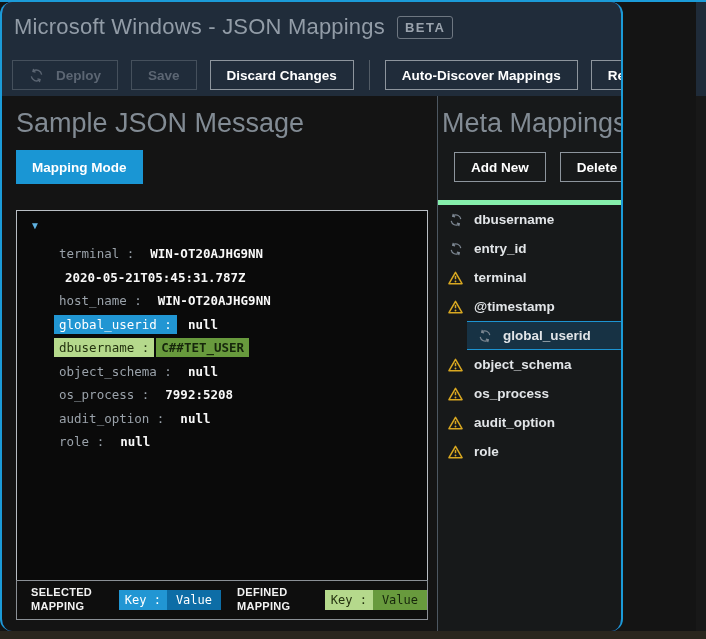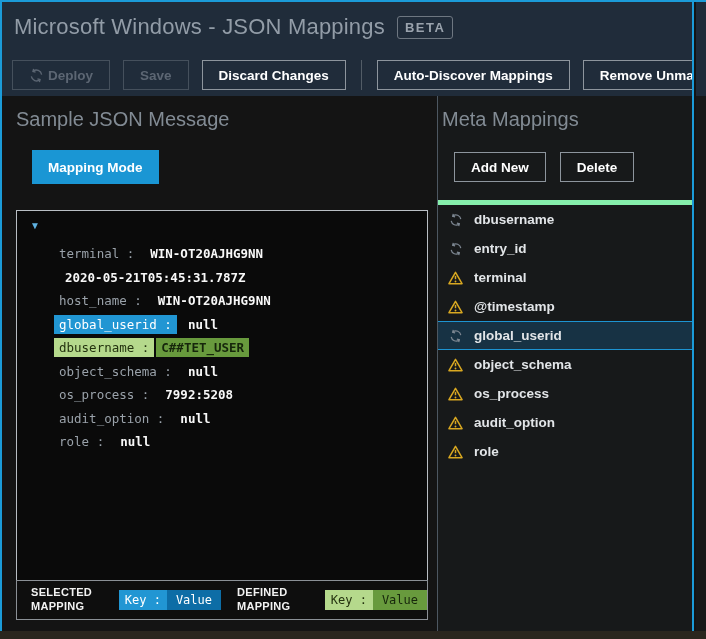--- a/index.html
+++ b/index.html
@@ -5,62 +5,62 @@
   * { box-sizing: border-box; margin: 0; padding: 0; }
   html,body { background:#000; }
   body { font-family: "Liberation Sans", sans-serif; }
   #root {
     position: relative; width: 706px; height: 639px;
     background:#141414; overflow: hidden;
   }
   
   .blue-top { position:absolute; left:0; top:0; width:706px; height:2px; background:#1b9bd8; }
   .app {
-    position:absolute; left:0; top:2px; width:694px; height:629px;
+    position:absolute; left:0; top:2px; width:623px; height:629px;
     border-left:2px solid #1b9bd8; border-right:2px solid #1b9bd8;
-    background:#3b82f6; overflow:hidden;
+    background:#3b82f6; overflow:hidden;border-radius:12px;
   }
   .right-strip { position:absolute; left:696px; top:2px; width:10px; height:629px; background:#181818; }
   .right-strip .nav { position:absolute; left:0; top:0; width:100%; height:94px; background:#1f2b39; }
   .bottom-strip { position:absolute; left:0; top:631px; width:706px; height:8px; background:#2a261e; }
 
   
   .header { position:absolute; left:0; top:0; width:690px; height:94px; background:#202c3a; }
   .title-row { position:absolute; left:12px; top:12px; display:flex; align-items:center; gap:12px; }
   .app-title { font-size:22px; font-weight:300; color:#929ca7; letter-spacing:0.2px; }
   .beta-badge {
     font-size:13px; font-weight:bold; letter-spacing:1.5px; color:#9aa3ad;
     border:1px solid #6e7781; border-radius:3px; padding:3px 7px;
   }
   .toolbar { position:absolute; left:10px; top:58px; display:flex; align-items:center; gap:13px; }
   .tb-btn {
-    height:30px; display:flex; align-items:center; justify-content:center; gap:4px;
+    height:30px; display:flex; align-items:center; justify-content:center; gap:12px;
     background:transparent; border:1px solid #8d959d; color:#fff;
     font-family:"Liberation Sans",sans-serif; font-size:13.5px; font-weight:600;
     padding:0 16px; cursor:pointer; white-space:nowrap;
   }
   .tb-btn.disabled { border-color:#45505c; color:#5c6673; }
   .tb-divider { width:1px; height:30px; background:#525c66; margin:0 2px; }
 
   
   .body { position:absolute; left:0; top:94px; width:690px; height:535px; display:flex; }
   .left-panel { position:relative; width:435px; height:100%; background:#141414; }
   .v-divider { width:1px; height:100%; background:#4d5761; }
   .right-panel { position:relative; flex:1; height:100%; background:#17191a; }
 
-  .panel-title { position:absolute; left:14px; top:12px; font-size:20px; font-weight:300; color:#828b94; }
+  .panel-title { position:absolute; left:14px; top:12px; font-size:27px; font-weight:300; color:#828b94; }
 
   
   .mode-toggle { position:absolute; left:14px; top:54px; display:flex; }
   .mode-btn {
     height:34px; padding:0 15px; display:flex; align-items:center;
     background:#121212; border:1px solid #99a0a8; color:#fff;
     font-family:"Liberation Sans",sans-serif; font-size:13.5px; font-weight:bold; cursor:pointer;
   }
-  .mode-btn.active { background:#1a96d4; border:1px solid #1a96d4;margin-left:16px; }
+  .mode-btn.active { background:#1a96d4; border:1px solid #1a96d4; }
 
   
   .json-box {
     position:absolute; left:14px; top:114px; width:412px; height:371px;
     border:1px solid #b9bec4; background:#0a0a0a;
   }
   .collapse-arrow { position:absolute; left:13px; top:9px; font-size:10px; color:#5fb2e2; cursor:pointer; }
   .json-rows { position:absolute; left:0; top:31px; right:0; }
   .json-row { height:23.5px; display:flex; align-items:center; padding-left:37px;
               font-family:"DejaVu Sans Mono", monospace; font-size:12.5px; }
@@ -84,21 +84,21 @@
   .chip-key-blue  { background:#2196d3; color:#fff; padding:3px 6px; white-space:pre; }
   .chip-val-blue  { background:#0d6da6; color:#fff; padding:3px 9px; }
   .chip-key-green { background:#b5d98c; color:#24330f; padding:3px 6px; white-space:pre; }
   .chip-val-green { background:#689a3d; color:#16260b; padding:3px 9px; }
 
   
   .rp-buttons { position:absolute; left:16px; top:56px; display:flex; gap:14px; }
   .map-list { position:absolute; left:0; top:104px; right:0; border-top:5px solid #86efac; }
   .map-row { height:29px; display:flex; align-items:center; padding-left:10px; gap:11px;
              color:#e2e5e8; font-size:13.5px; font-weight:600; cursor:pointer; }
-  .map-row.selected { background:#173244; border-top:1px solid #1d94d2; border-bottom:1px solid #1d94d2; }
+  .map-row.selected { background:#173244; border-top:1px solid #1d94d2; border-bottom:1px solid #1d94d2;margin-left:29px; }
   .row-icon { width:15px; height:15px; display:flex; align-items:center; justify-content:center; flex:0 0 15px; }
   svg.defs { position:absolute; width:0; height:0; }
 </style>
 </head>
 <body>
 
 <svg class="defs" aria-hidden="true">
   <defs>
     <g id="icon-sync-g" fill="none" stroke-width="1.4">
       <path d="M13.5 7 A5.7 5.7 0 0 0 4.4 3.4"></path>

